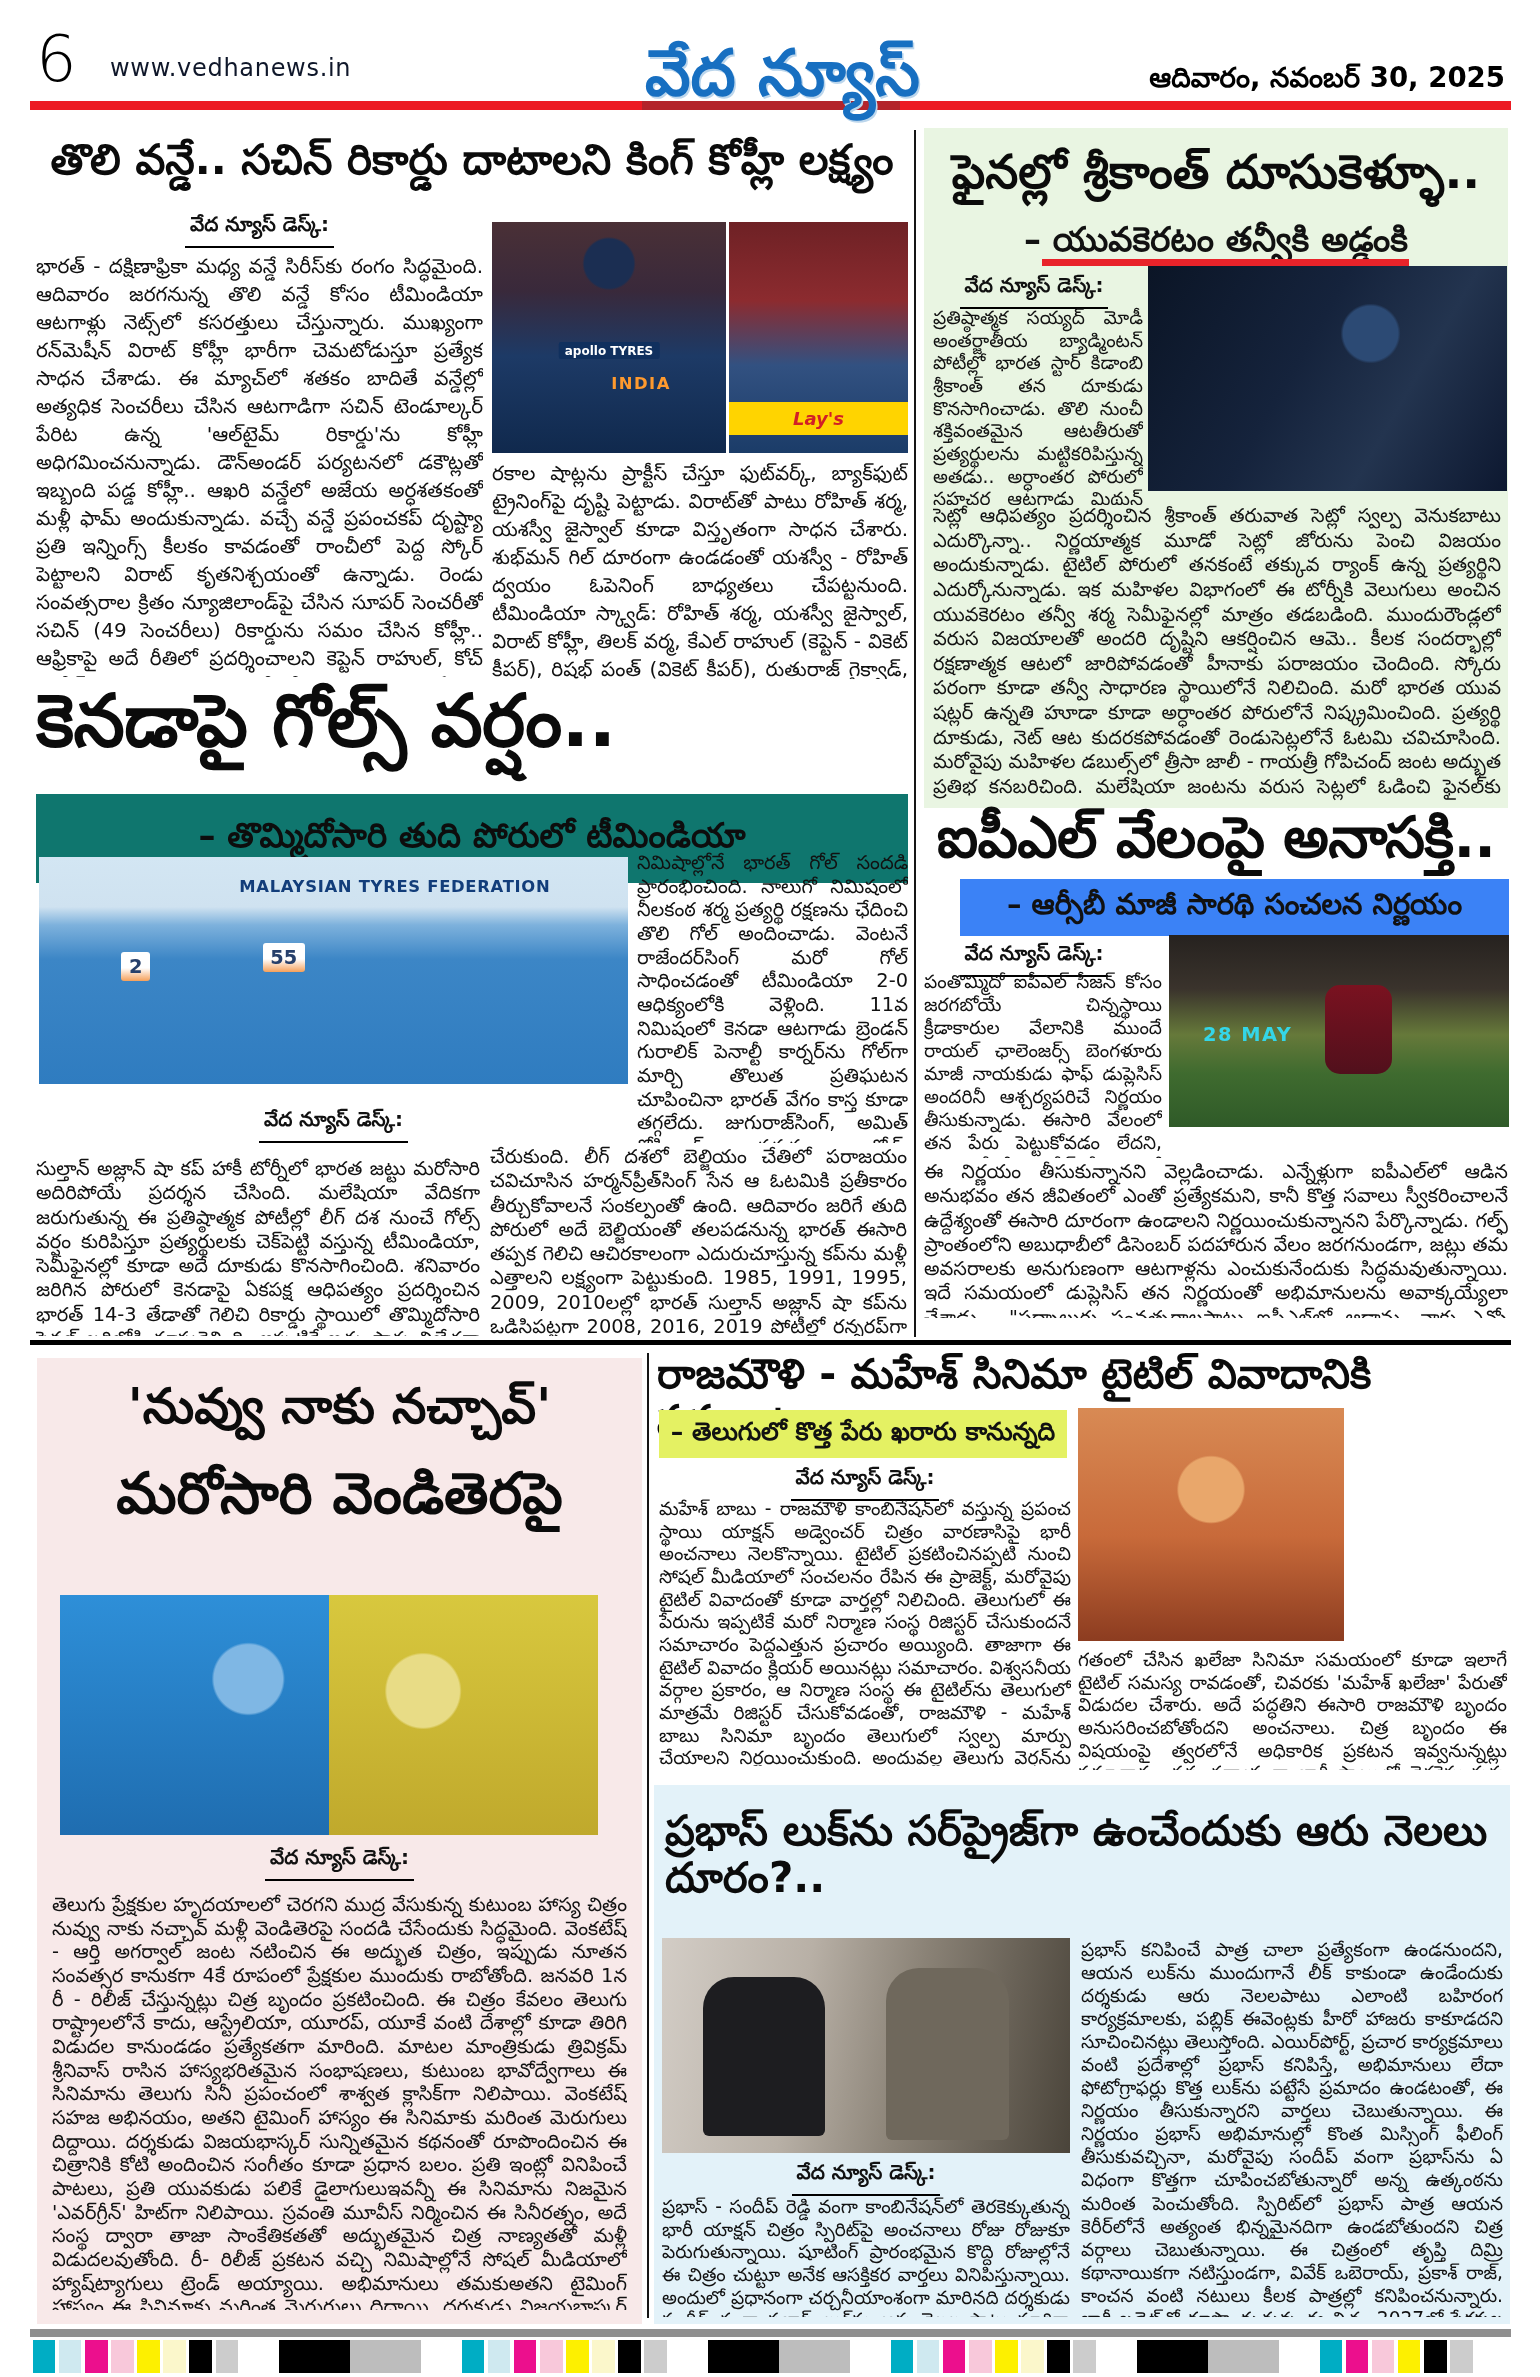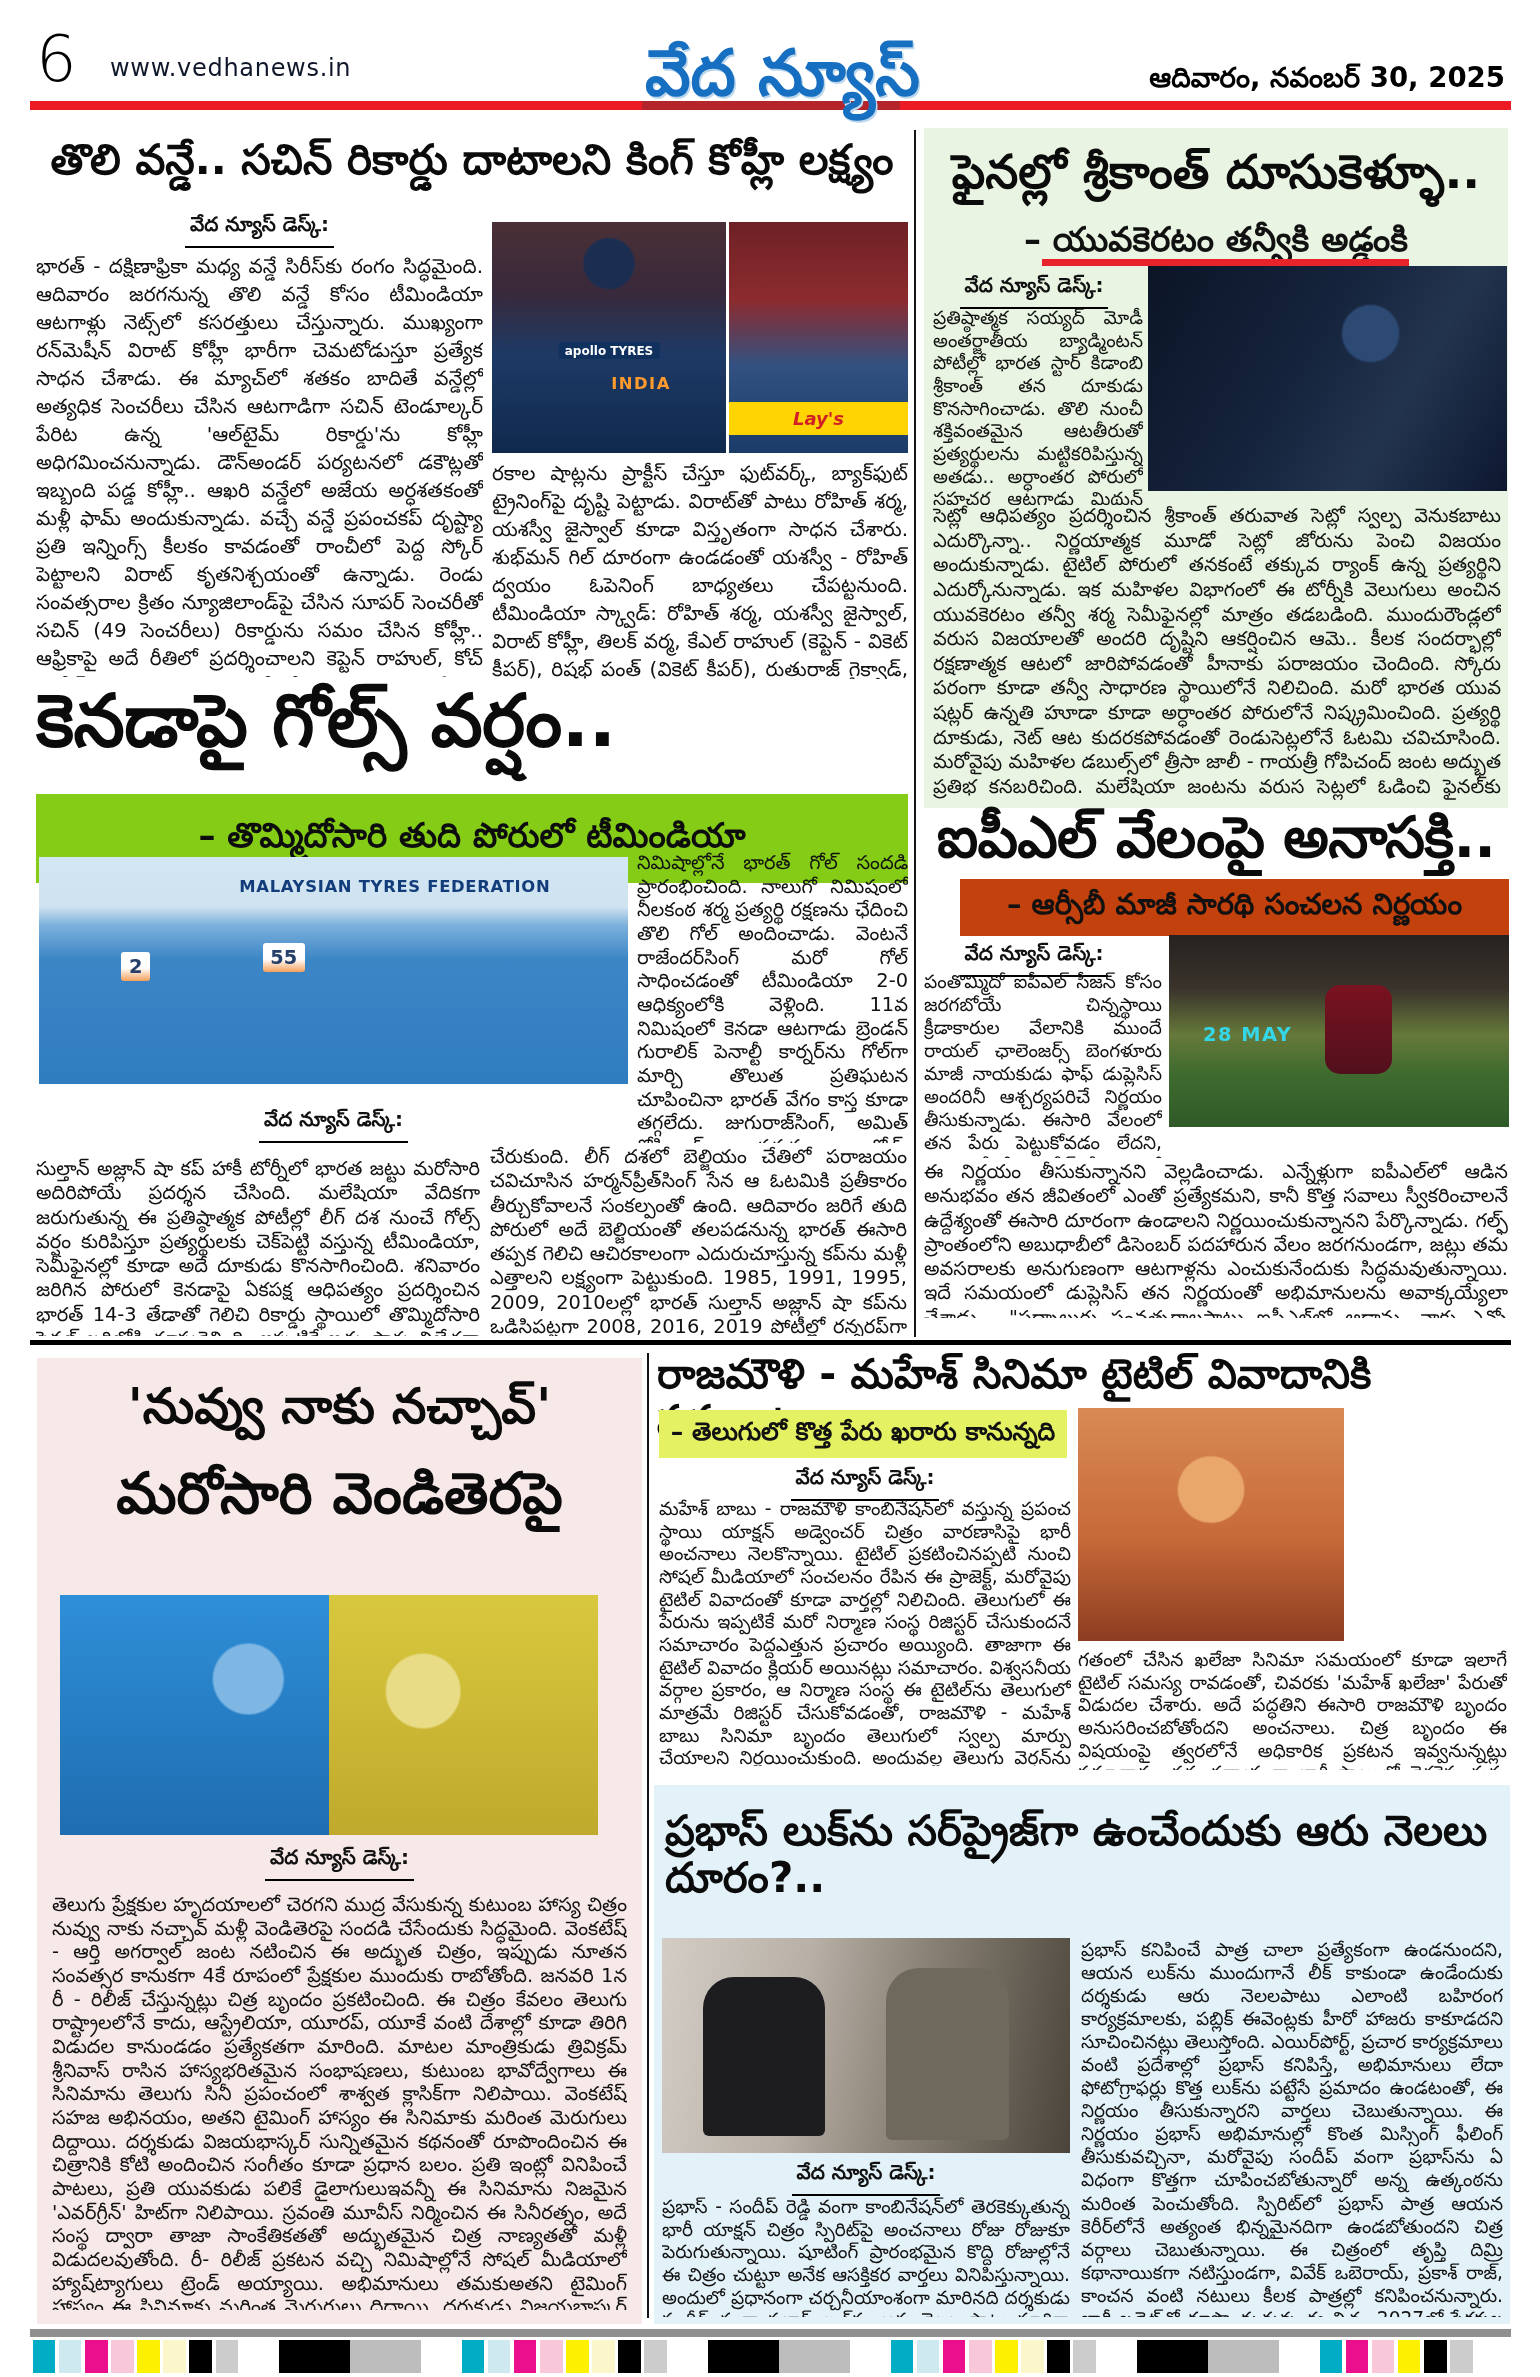--- a/index.html
+++ b/index.html
@@ -32,21 +32,21 @@
      background:radial-gradient(circle at 50% 18%,#1b2e52 0 11%,rgba(0,0,0,0) 12%),
      linear-gradient(180deg,#4a3036 0%,#39293b 30%,#1d3a66 58%,#10294d 100%);}
   .jersey-sponsor{position:absolute;left:50%;top:52%;transform:translateX(-50%);color:#fff;font-size:12px;font-weight:bold;background:#10305e;padding:1.5px 6px;border-radius:2.2px;}
   .jersey-country{position:absolute;left:50%;top:66%;transform:translateX(-50%);color:#ff9a2e;font-size:16.4px;font-weight:900;letter-spacing:1.5px;margin-left:32px;}
   #ph-sachin{left:729px;top:222px;width:179px;height:231px;
      background:linear-gradient(180deg,#6e2125 0%,#8c2b2f 34%,#325181 62%,#1b3c68 100%);}
   .lays-strip{position:absolute;left:0;bottom:8%;width:100%;height:14%;background:#ffd400;display:flex;align-items:center;justify-content:center;}
   .lays-text{color:#d21f26;font-weight:900;font-size:18px;font-style:italic;}
   
   #a2-headline{left:36px;top:680px;width:842px;font-size:73px;letter-spacing:-0.7px;}
-  #a2-subband{left:36px;top:794px;width:872px;height:89px;background:#84cc16;display:flex;align-items:center;}
+  #a2-subband{left:36px;top:794px;width:872px;height:89px;background:#0f766e;display:flex;align-items:center;}
   #a2-subtitle{width:100%;text-align:center;font-size:34px;font-weight:800;color:#0d0d0d;}
   #ph-hockey{left:39px;top:857px;width:589px;height:227px;
      background:linear-gradient(180deg,#d3e6f3 0%,#cfe2f0 22%,#7db1dc 30%,#3c86c6 45%,#2f7cc0 100%);}
   .hockey-banner{position:absolute;left:34%;top:9%;width:60%;color:#123d7a;font-weight:900;font-size:16.4px;letter-spacing:0.7px;line-height:1.25;}
   .jersey-chip{position:absolute;color:#27406b;background:linear-gradient(180deg,#ffffff 55%,#f5a05a);font-weight:900;font-size:19.4px;padding:3px 7.5px;border-radius:3px;}
   #chip2{left:14%;top:42%;}
   #chip55{left:38%;top:38%;}
   #a2-byline-wrap{left:39px;top:1107px;width:589px;}
   #a2-sidecol{left:637px;top:851px;width:271px;height:292px;font-size:19.4px;line-height:1.22;}
   #a2-body2{left:490px;top:1145px;width:417px;height:191px;font-size:19.4px;line-height:1.25;}
@@ -57,21 +57,21 @@
   #a3-subtitle{left:933px;top:219px;width:566px;font-size:34px;font-weight:800;text-align:center;}
   #a3-redline{left:1042px;top:259px;width:367px;height:6.7px;background:#e8232a;}
   #a3-byline-wrap{left:960px;top:273px;width:298px;}
   #a3-intro{left:933px;top:307px;width:210px;height:198px;font-size:18.6px;line-height:1.22;}
   #ph-srikanth{left:1148px;top:266px;width:359px;height:225px;
      background:radial-gradient(circle at 62% 30%,#2c4a74 0 10%,rgba(0,0,0,0) 11%),
      linear-gradient(120deg,#0b1526 0%,#15233c 42%,#23344f 68%,#0d1830 100%);}
   #a3-body{left:933px;top:504px;width:568px;height:297px;font-size:19.4px;line-height:1.27;}
   
   #a4-headline{left:924px;top:806px;width:584px;font-size:57px;text-align:center;letter-spacing:-0.7px;}
-  #a4-subband{left:960px;top:879px;width:549px;height:57px;background:#c2410c;display:flex;align-items:center;}
+  #a4-subband{left:960px;top:879px;width:549px;height:57px;background:#3b82f6;display:flex;align-items:center;}
   #a4-subtitle{width:100%;text-align:center;font-size:29px;font-weight:800;}
   #a4-byline-wrap{left:960px;top:941px;width:298px;}
   #a4-intro{left:924px;top:970px;width:238px;height:188px;font-size:18.6px;line-height:1.24;}
   #ph-rcb{left:1169px;top:935px;width:340px;height:192px;
      background:linear-gradient(180deg,#26221f 0%,#3a332c 28%,#66793a 52%,#3f6b2f 72%,#2f5a28 100%);}
   .led-text{position:absolute;left:10%;top:46%;color:#34d6e8;font-weight:900;font-size:19.4px;letter-spacing:1.5px;}
   .rcb-jersey{position:absolute;left:46%;top:26%;width:67px;height:89px;border-radius:15px;background:linear-gradient(180deg,#7a1220,#51101c);}
   #a4-body{left:924px;top:1160px;width:584px;height:158px;font-size:19.4px;line-height:1.25;}
   
   #pink-panel{left:37px;top:1358px;width:605px;height:966px;background:#f8e9e9;}

